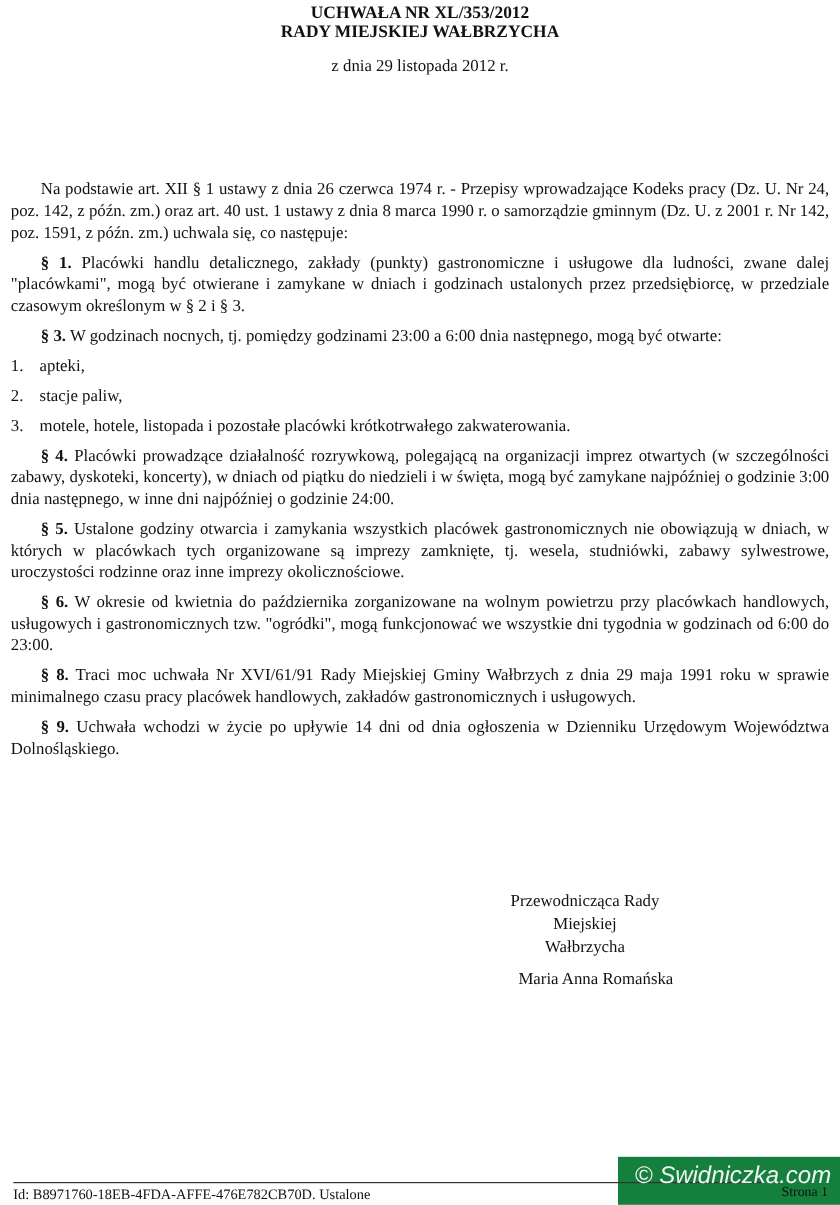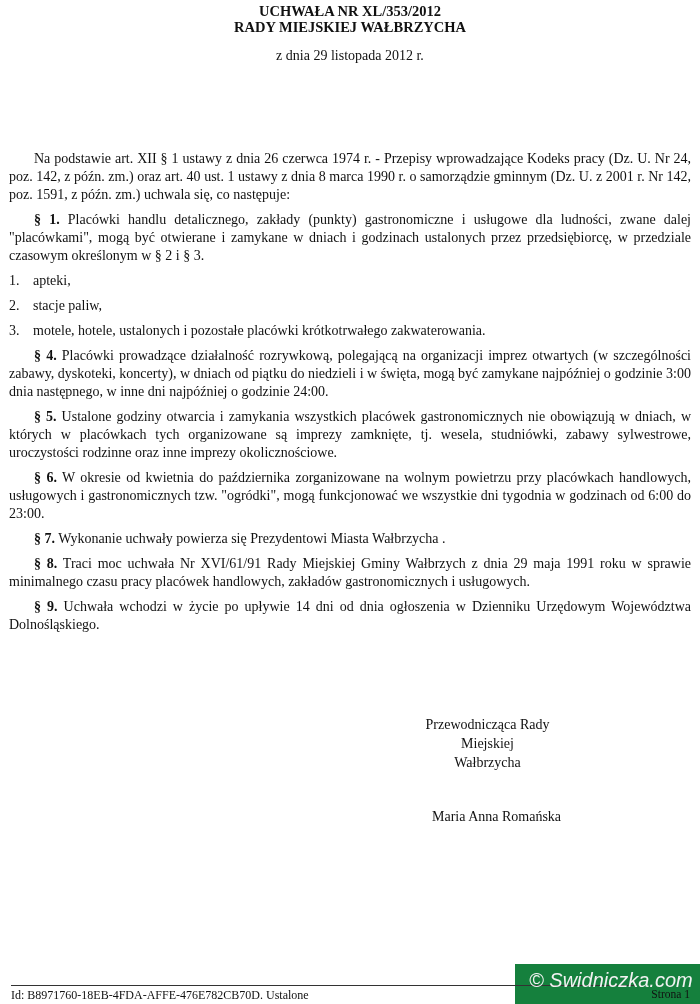--- a/index.html
+++ b/index.html
@@ -9,21 +9,21 @@
   .c { text-align:center; }
   .title { position:absolute; left:0; width:700px; top:3px; font-weight:bold; font-size:14.5px; line-height:16px; }
   .date { position:absolute; left:0; width:700px; top:48px; font-size:14px; }
   .subject { position:absolute; left:10px; width:680px; top:83px; font-weight:bold; font-size:14px; line-height:18px; }
   .body { position:absolute; left:9px; width:682px; top:150px; font-size:14px; line-height:18px; text-align:justify; }
   .body p { margin:0 0 7px 0; text-indent:25px; }
   .body b { font-weight:bold; }
   .list { margin:0 0 7px 0; padding:0; list-style:none; }
   .list li { margin:0 0 7px 0; padding-left:24px; position:relative; }
   .list li .n { position:absolute; left:0; }
-  .sig { position:absolute; left:400px; width:175px; top:715px; font-size:14px; line-height:19px; text-align:center; }
+  .sig { position:absolute; left:400px; width:175px; top:742px; font-size:14px; line-height:19px; text-align:center; }
   .signame { position:absolute; left:400px; width:235px; top:809px; font-size:14px; font-weight:normal; text-align:left; padding-left:32px; }
   .footline { position:absolute; left:11px; top:985px; width:520px; height:1px; background:#333; }
   .footid { position:absolute; left:11px; top:988px; font-size:12px; }
   .watermark { position:absolute; left:515px; top:964px; width:185px; height:40px; background:#15803d; }
   .watermark .wm-line { position:absolute; left:0; top:21px; width:120px; height:1px; background:#333; }
   .watermark .wm-text { position:absolute; left:14px; top:5px; font-family:"Liberation Sans","DejaVu Sans",sans-serif; font-style:italic; font-size:20px; color:#f2f2f2; white-space:nowrap; }
   .watermark .wm-page { position:absolute; right:10px; top:24px; font-size:11.5px; color:#111; }
 </style>
 </head>
 <body>
@@ -35,31 +35,31 @@
     <div>RADY MIEJSKIEJ WAŁBRZYCHA</div>
   </div>
 
   <div class="date c">z dnia 29 listopada 2012 r.</div>
 
 
   <div class="body">
     <p>Na podstawie art. XII § 1 ustawy z dnia 26 czerwca 1974 r. - Przepisy wprowadzające Kodeks pracy (Dz. U. Nr 24, poz. 142, z późn. zm.) oraz art. 40 ust. 1 ustawy z dnia 8 marca 1990 r. o samorządzie gminnym (Dz. U. z 2001 r. Nr 142, poz. 1591, z późn. zm.) uchwala się, co następuje:</p>
 
     <p><b>§ 1.</b><span> Placówki handlu detalicznego, zakłady (punkty) gastronomiczne i usługowe dla ludności, zwane dalej "placówkami", mogą być otwierane i zamykane w dniach i godzinach ustalonych przez przedsiębiorcę, w przedziale czasowym określonym w § 2 i § 3.</span></p>
+    <p><b>§ 3.</b><span> W godzinach nocnych, tj. pomiędzy godzinami 23:00 a 6:00 dnia następnego, mogą być otwarte:</span></p>
 
     <ul class="list">
       <li><span class="n">1.</span><span>apteki,</span></li>
       <li><span class="n">2.</span><span>stacje paliw,</span></li>
-      <li><span class="n">3.</span><span>motele, hotele, ustalonych i pozostałe placówki krótkotrwałego zakwaterowania.</span></li>
+      <li><span class="n">3.</span><span>motele, hotele, listopada i pozostałe placówki krótkotrwałego zakwaterowania.</span></li>
     </ul>
 
     <p><b>§ 4.</b><span> Placówki prowadzące działalność rozrywkową, polegającą na organizacji imprez otwartych (w szczególności zabawy, dyskoteki, koncerty), w dniach od piątku do niedzieli i w święta, mogą być zamykane najpóźniej o godzinie 3:00 dnia następnego, w inne dni najpóźniej o godzinie 24:00.</span></p>
     <p><b>§ 5.</b><span> Ustalone godziny otwarcia i zamykania wszystkich placówek gastronomicznych nie obowiązują w dniach, w których w placówkach tych organizowane są imprezy zamknięte, tj. wesela, studniówki, zabawy sylwestrowe, uroczystości rodzinne oraz inne imprezy okolicznościowe.</span></p>
     <p><b>§ 6.</b><span> W okresie od kwietnia do października zorganizowane na wolnym powietrzu przy placówkach handlowych, usługowych i gastronomicznych tzw. "ogródki", mogą funkcjonować we wszystkie dni tygodnia w godzinach od 6:00 do 23:00.</span></p>
-    <p><b>§ 7.</b><span> Wykonanie uchwały powierza się Prezydentowi Miasta Wałbrzycha .</span></p>
     <p><b>§ 8.</b><span> Traci moc uchwała Nr XVI/61/91 Rady Miejskiej Gminy Wałbrzych z dnia 29 maja 1991 roku w sprawie minimalnego czasu pracy placówek handlowych, zakładów gastronomicznych i usługowych.</span></p>
     <p><b>§ 9.</b><span> Uchwała wchodzi w życie po upływie 14 dni od dnia ogłoszenia w Dzienniku Urzędowym Województwa Dolnośląskiego.</span></p>
   </div>
 
   <div class="sig">
     <div>Przewodnicząca Rady Miejskiej</div>
     <div>Wałbrzycha</div>
   </div>
   <div class="signame">Maria Anna Romańska</div>
 

